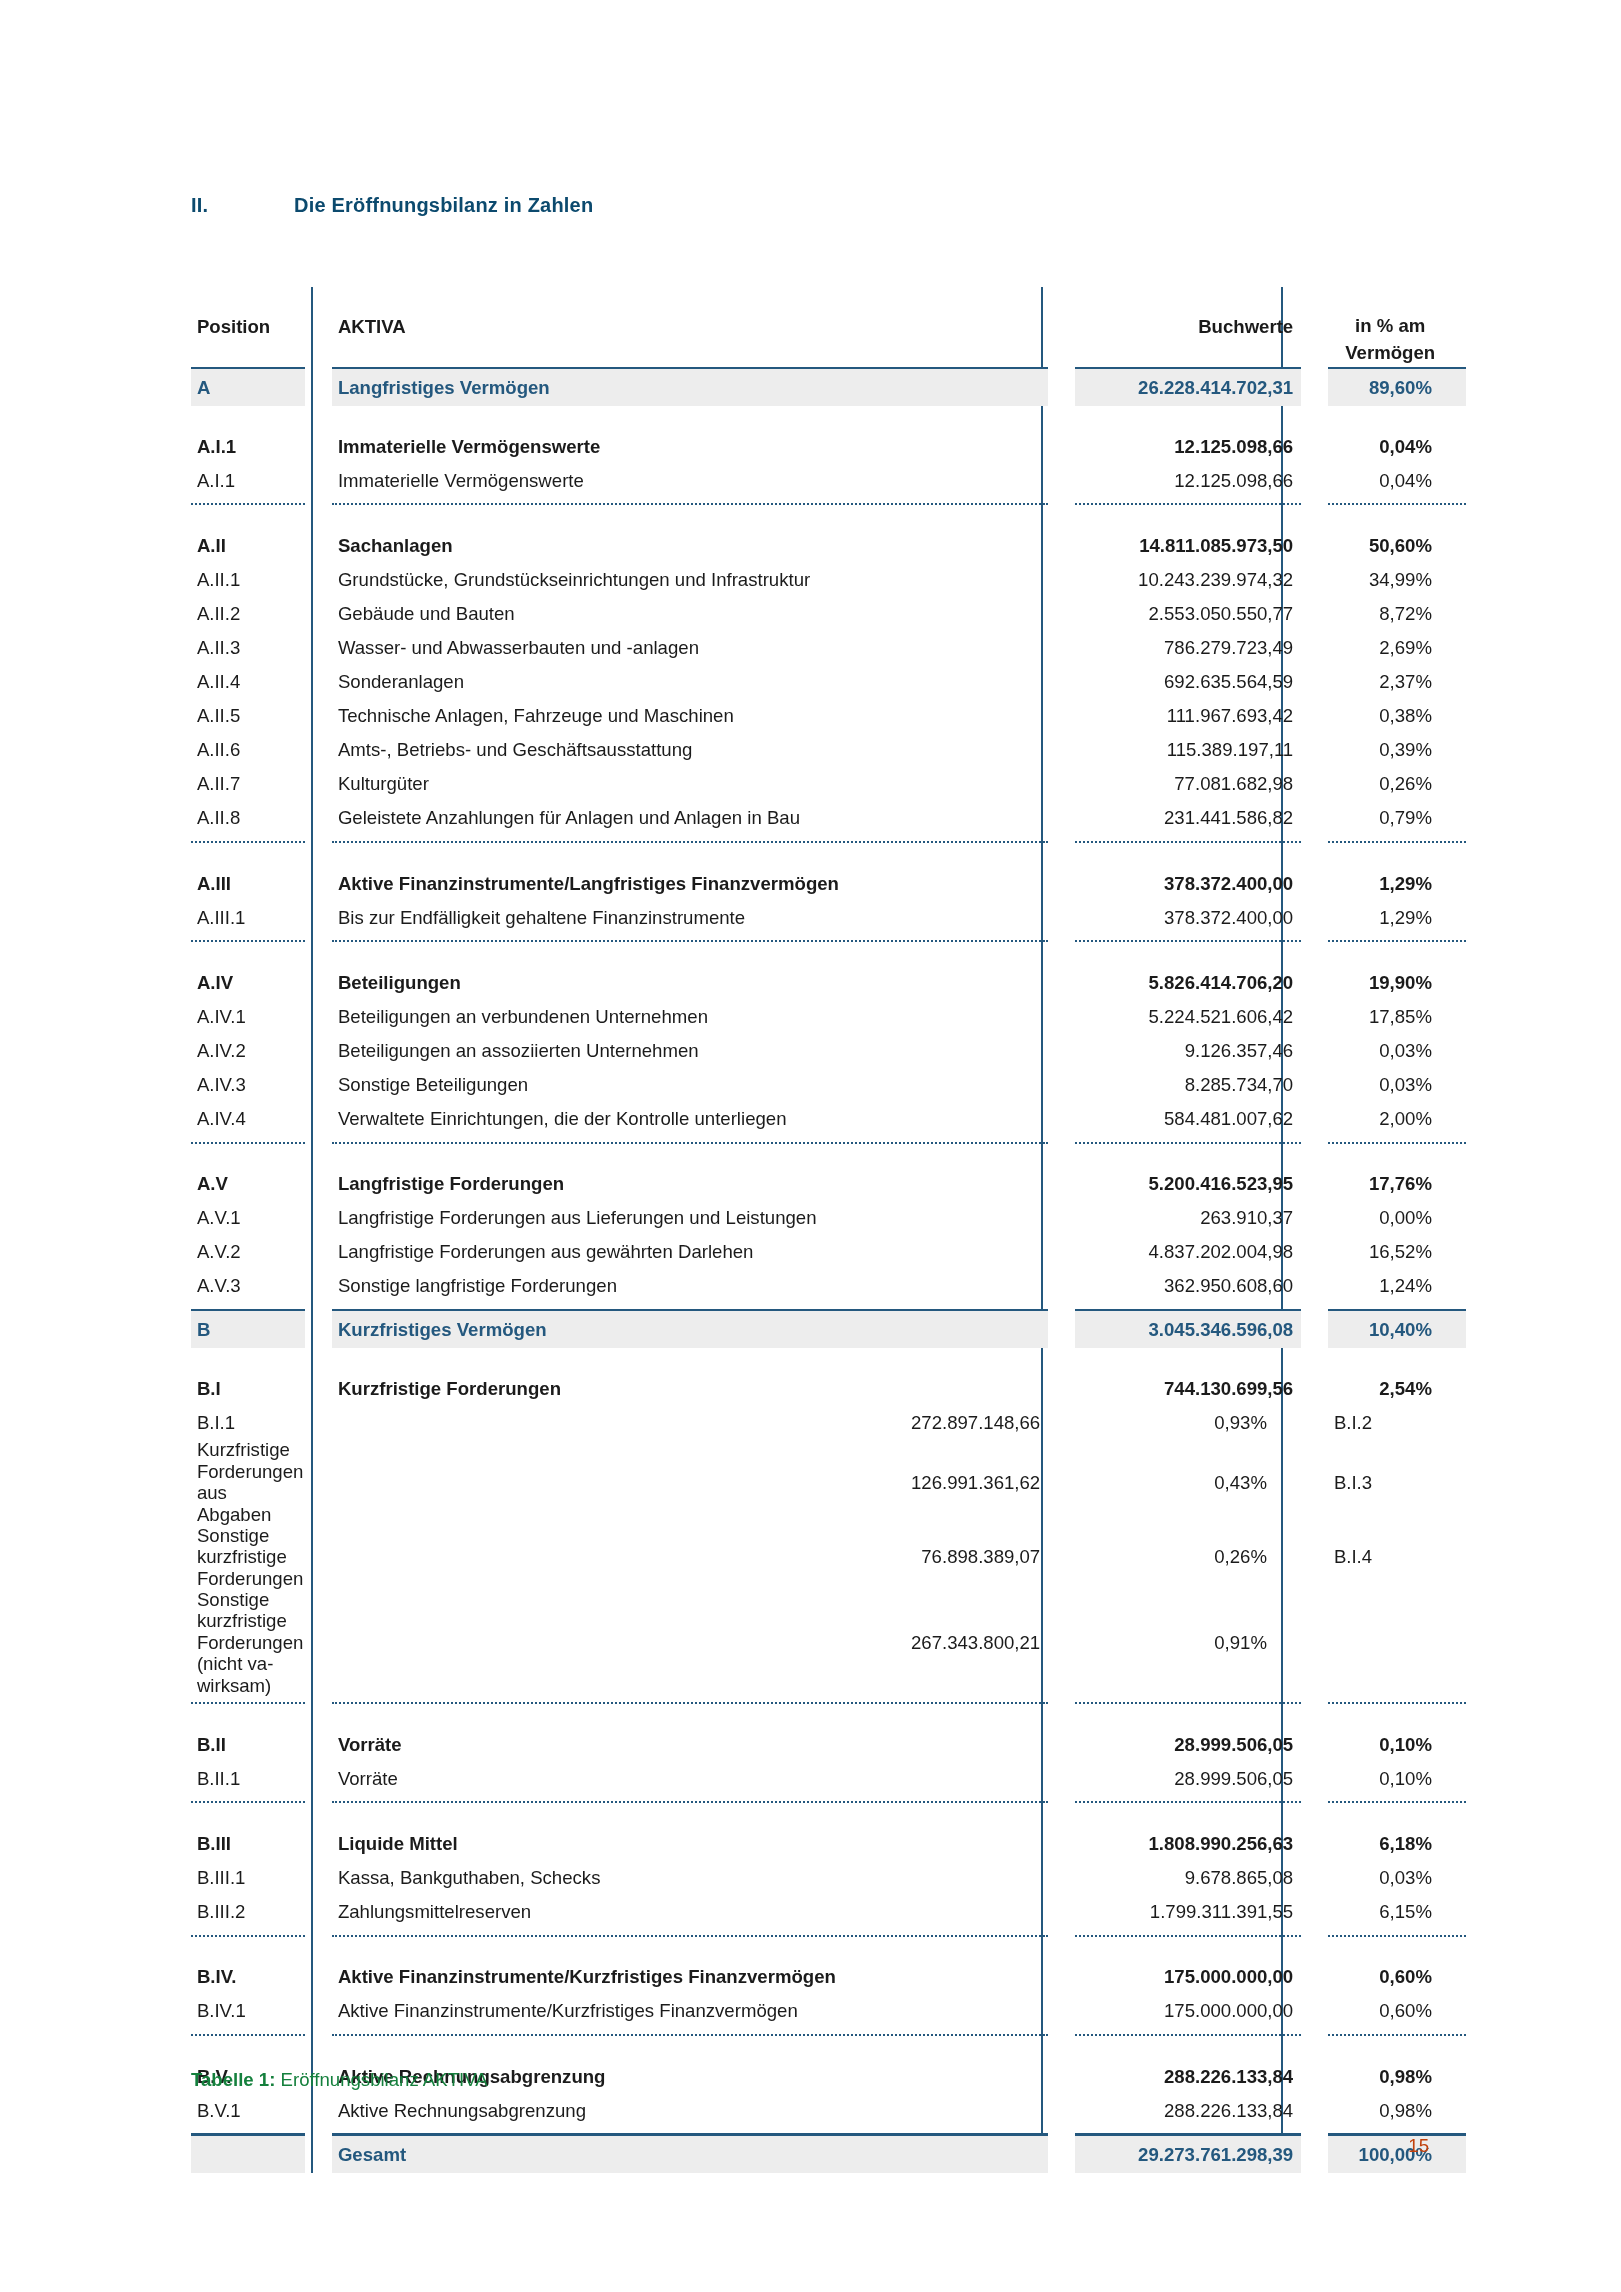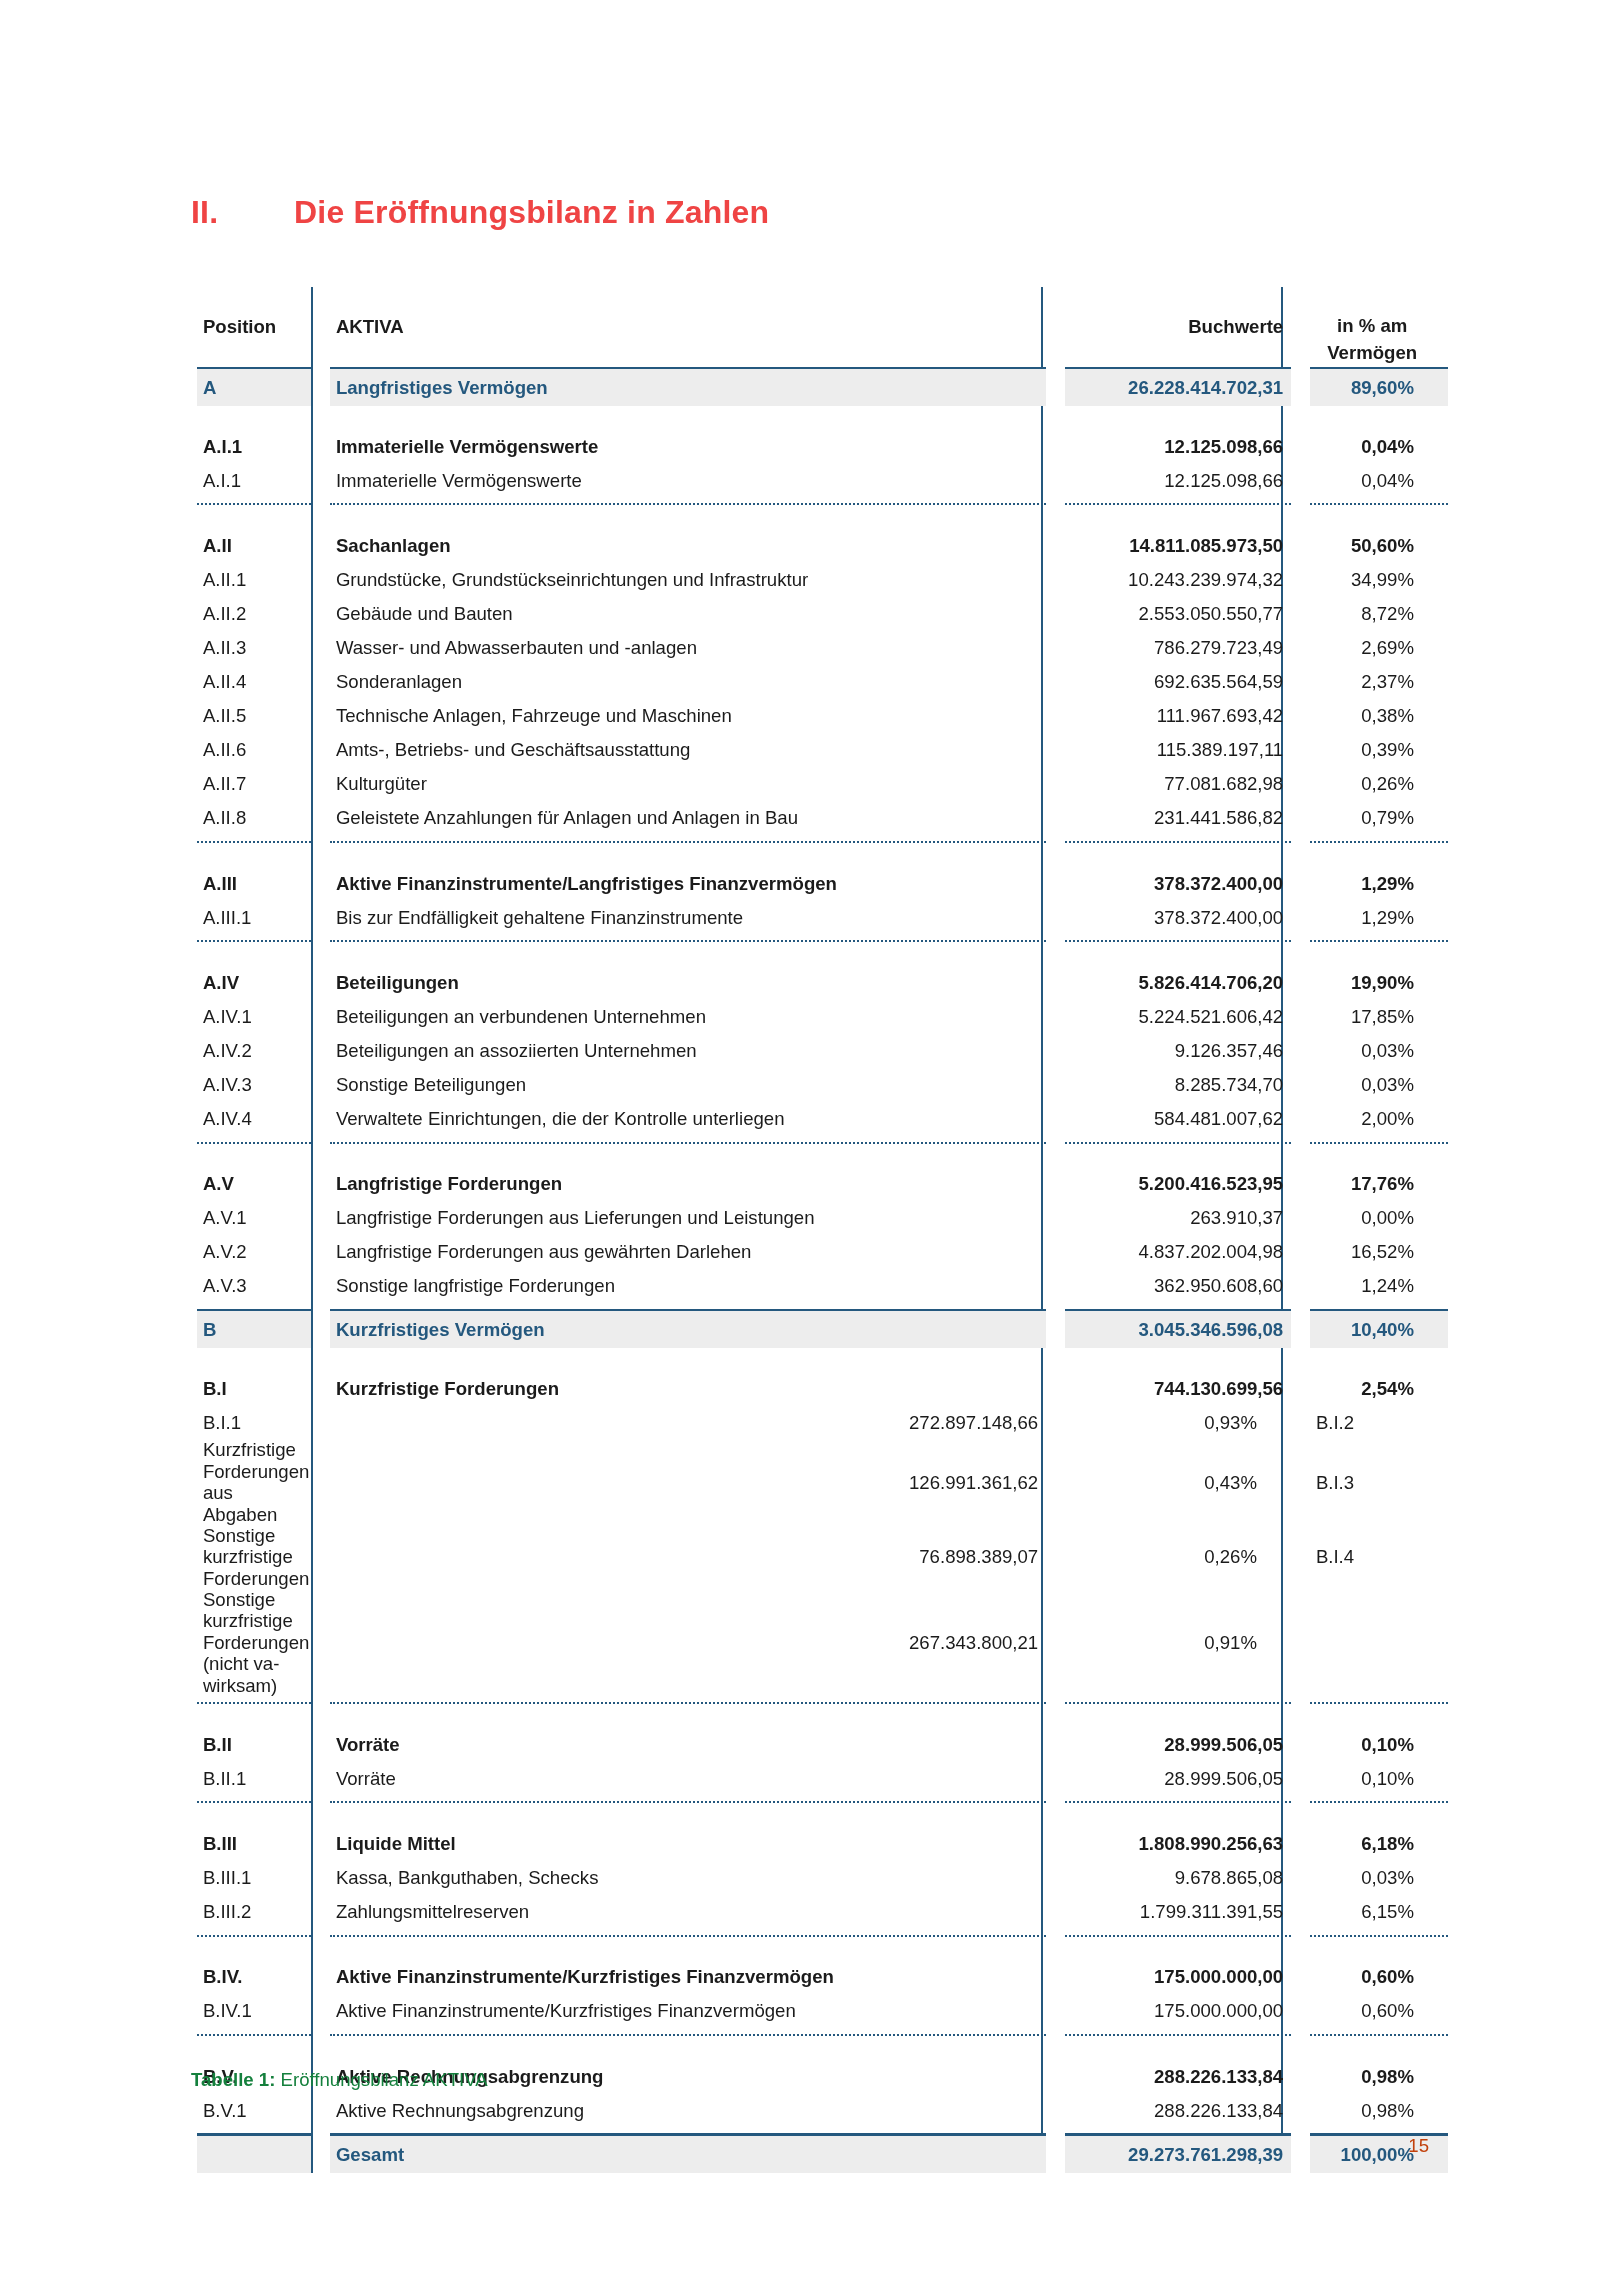--- a/index.html
+++ b/index.html
@@ -7,37 +7,36 @@
     position:relative;
     width:1621px; height:2293px;
     background:#ffffff;
     font-family:"Liberation Sans", sans-serif;
     color:#1b1b1b;
     overflow:hidden;
   }
   .title {
     position:absolute; left:191px; top:194px;
     display:flex; align-items:baseline;
-    font-size:32px; font-weight:bold; color:#ef4444;
+    font-size:20px; font-weight:bold; color:#0c4a6e;
     letter-spacing:0.2px;
   }
   .title .num { width:103px; }
 
   .table-wrap { position:absolute; left:191px; top:287px; width:1236px; }
   .vline { position:absolute; top:0; bottom:0; width:2px; background:var(--accent); }
   .vline-1 { left:120px; }
   .vline-2 { left:850px; }
   .vline-3 { left:1090px; }
 
   .grid {
     display:grid;
     grid-template-columns:114px 716px 226px 138px;
-    column-gap:19px;
+    column-gap:27px;
     position:relative;
-    margin-left:6px;
   }
   .cell { display:flex; align-items:center; min-height:34px; font-size:18.6px; line-height:1.15; }
   .hdr  { font-weight:bold; min-height:80px; border-bottom:2.9px solid var(--accent); }
   .pos  { padding-left:5.9px; }
   .lbl  { padding-left:5.9px; }
   .val  { justify-content:flex-end; text-align:right; padding-right:7.8px; }
   .pct  { justify-content:flex-end; text-align:right; padding-right:34px; }
   .pcthdr { flex-direction:column; justify-content:flex-end; align-items:center; padding-right:13.7px; line-height:1.45; }
 
   .sec  { font-weight:bold; }

